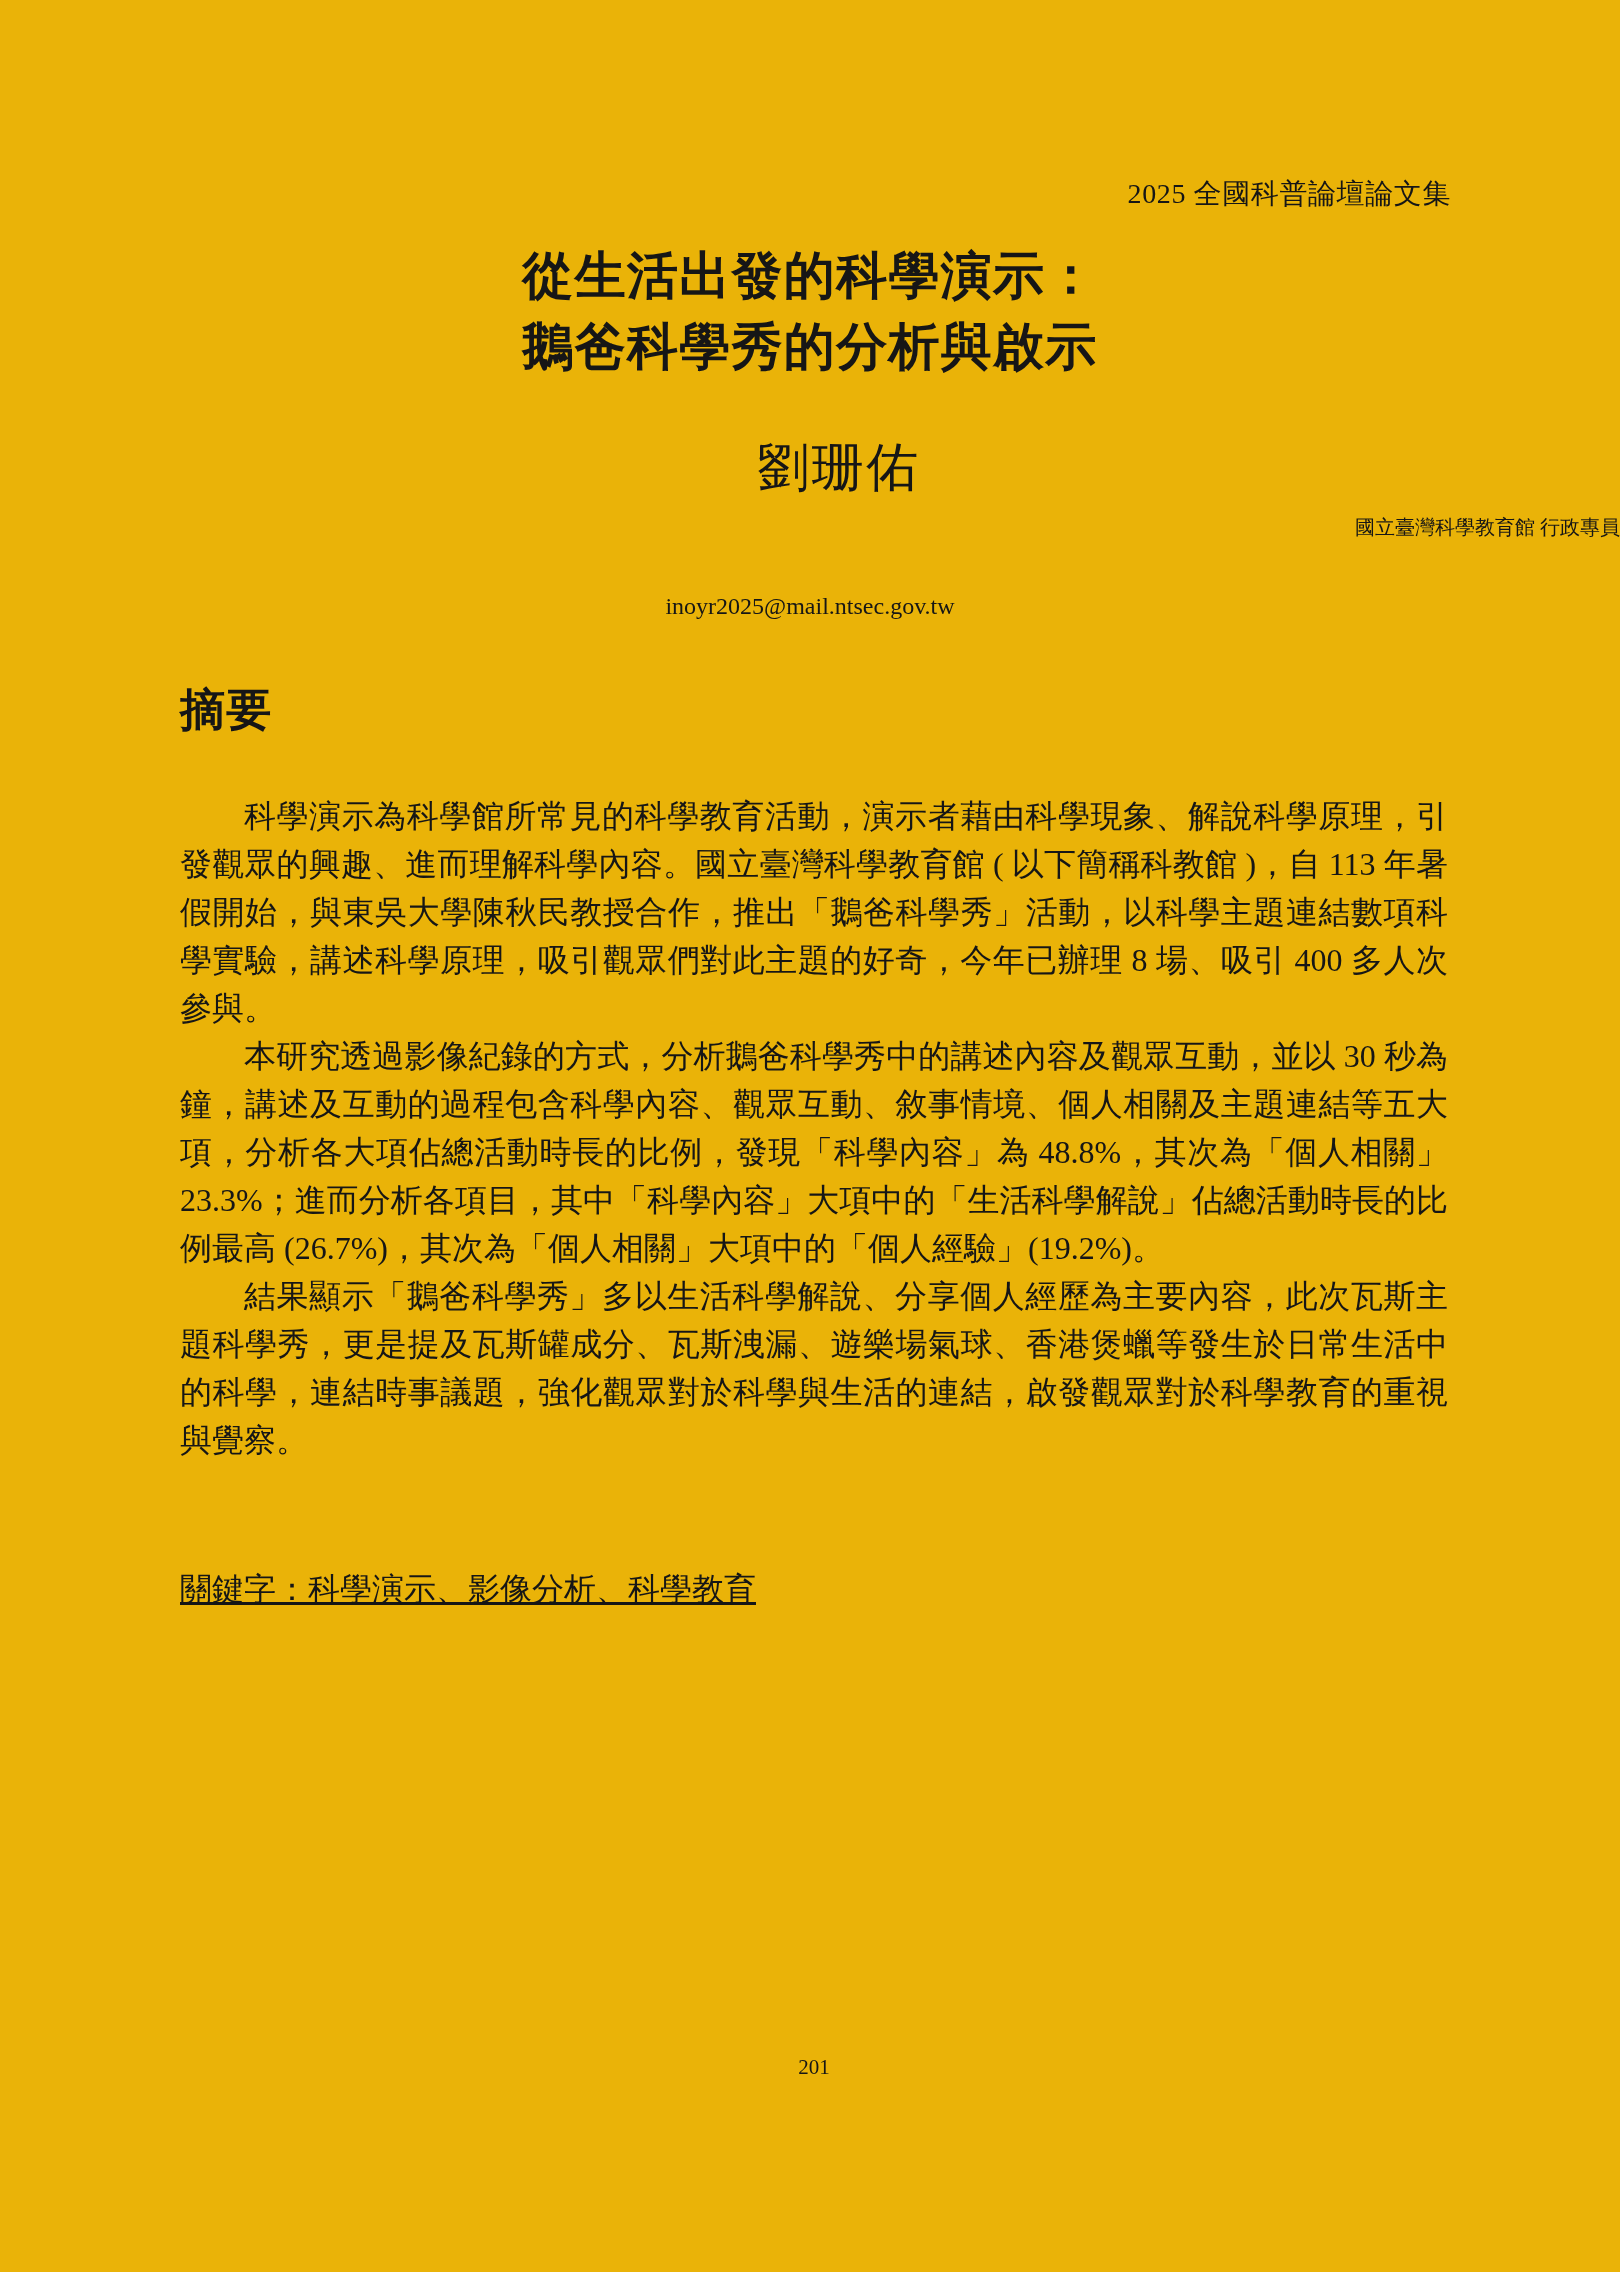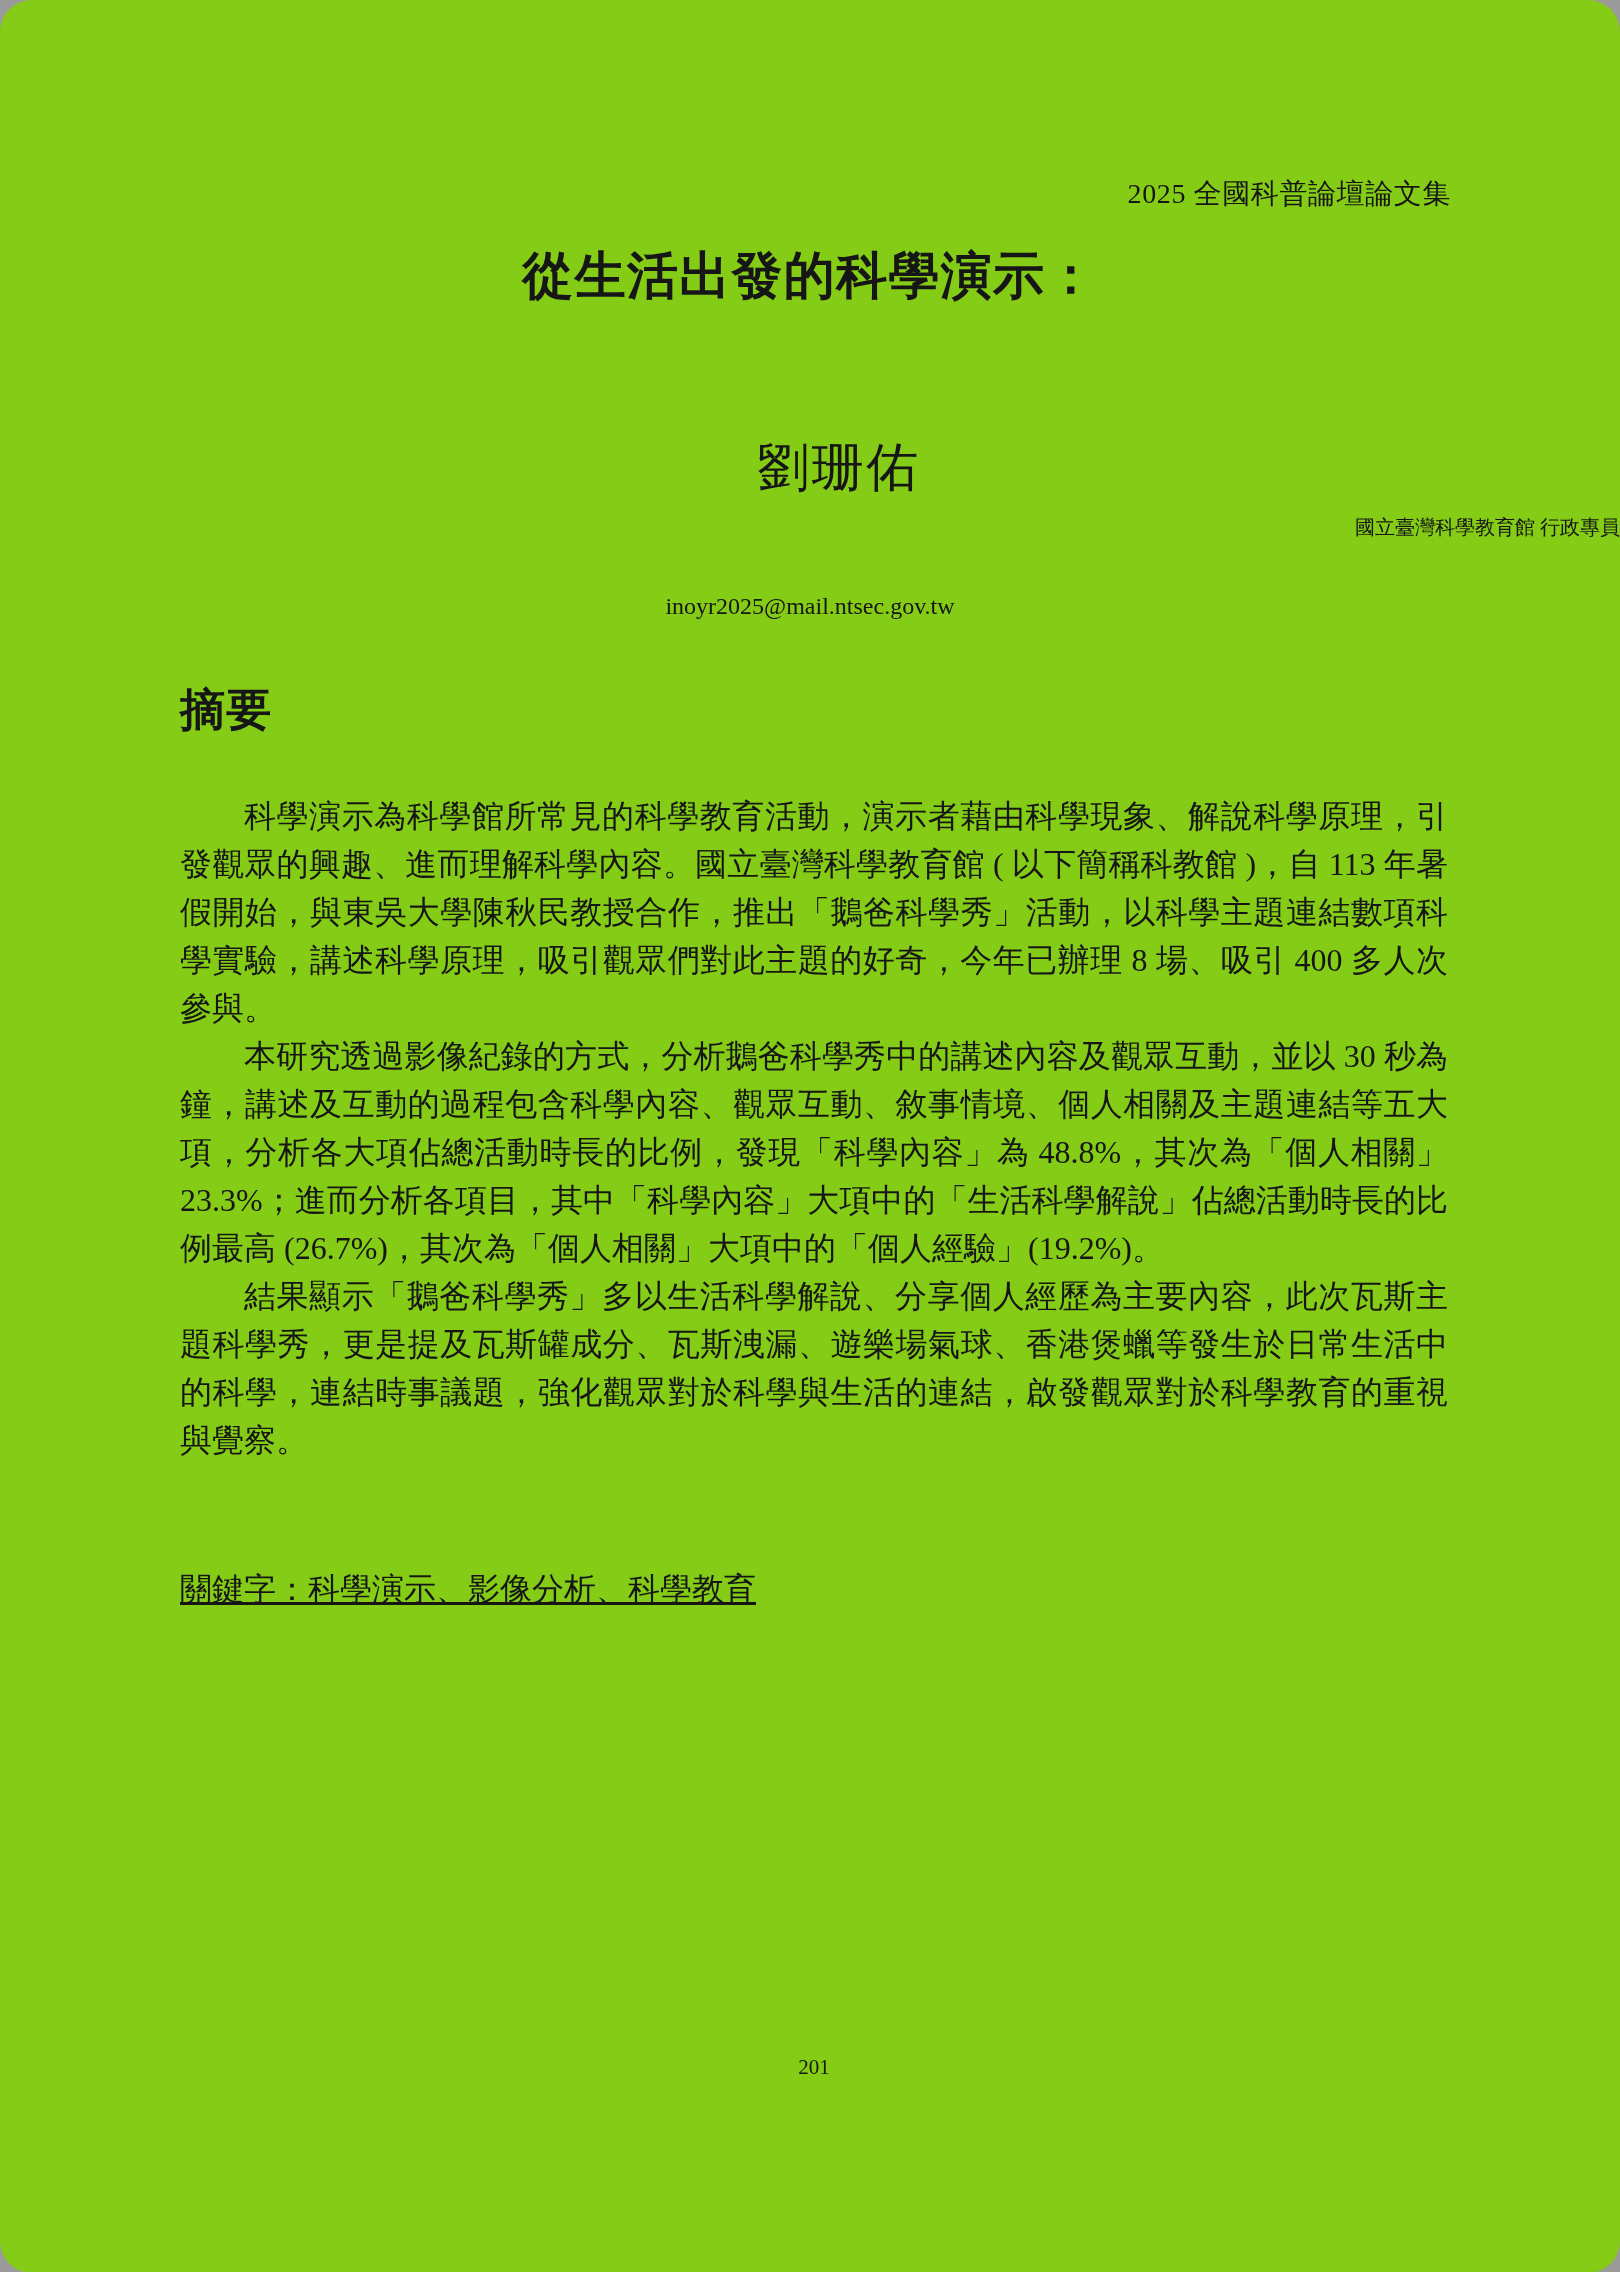--- a/index.html
+++ b/index.html
@@ -5,25 +5,24 @@
   html, body {
     margin: 0;
     padding: 0;
     background: #9a9a9a;
   }
   .page {
     position: relative;
     width: 1620px;
     height: 2273px;
     margin: 0 auto;
-    background: #84cc16;
+    background: #eab308;
     color: #161616;
     font-family: "Liberation Serif", "DejaVu Serif", serif;
     overflow: hidden;
-    border-radius: 32px;
   }
   .running-header {
     position: absolute;
     top: 178px;
     right: 169px;
     font-size: 28px;
     line-height: 1.15;
     letter-spacing: 0.6px;
     white-space: nowrap;
   }
@@ -120,20 +119,21 @@
 </style>
 </head>
 <body>
 
 <div class="page">
 
   <div class="running-header">2025 全國科普論壇論文集</div>
 
   <div class="paper-title">
     <div>從生活出發的科學演示：</div>
+    <div>鵝爸科學秀的分析與啟示</div>
   </div>
 
   <div class="author-name">劉珊佑</div>
 
   <div class="affiliation">國立臺灣科學教育館 行政專員</div>
 
   <div class="email">inoyr2025@mail.ntsec.gov.tw</div>
 
   <div class="abstract-heading">摘要</div>
 

